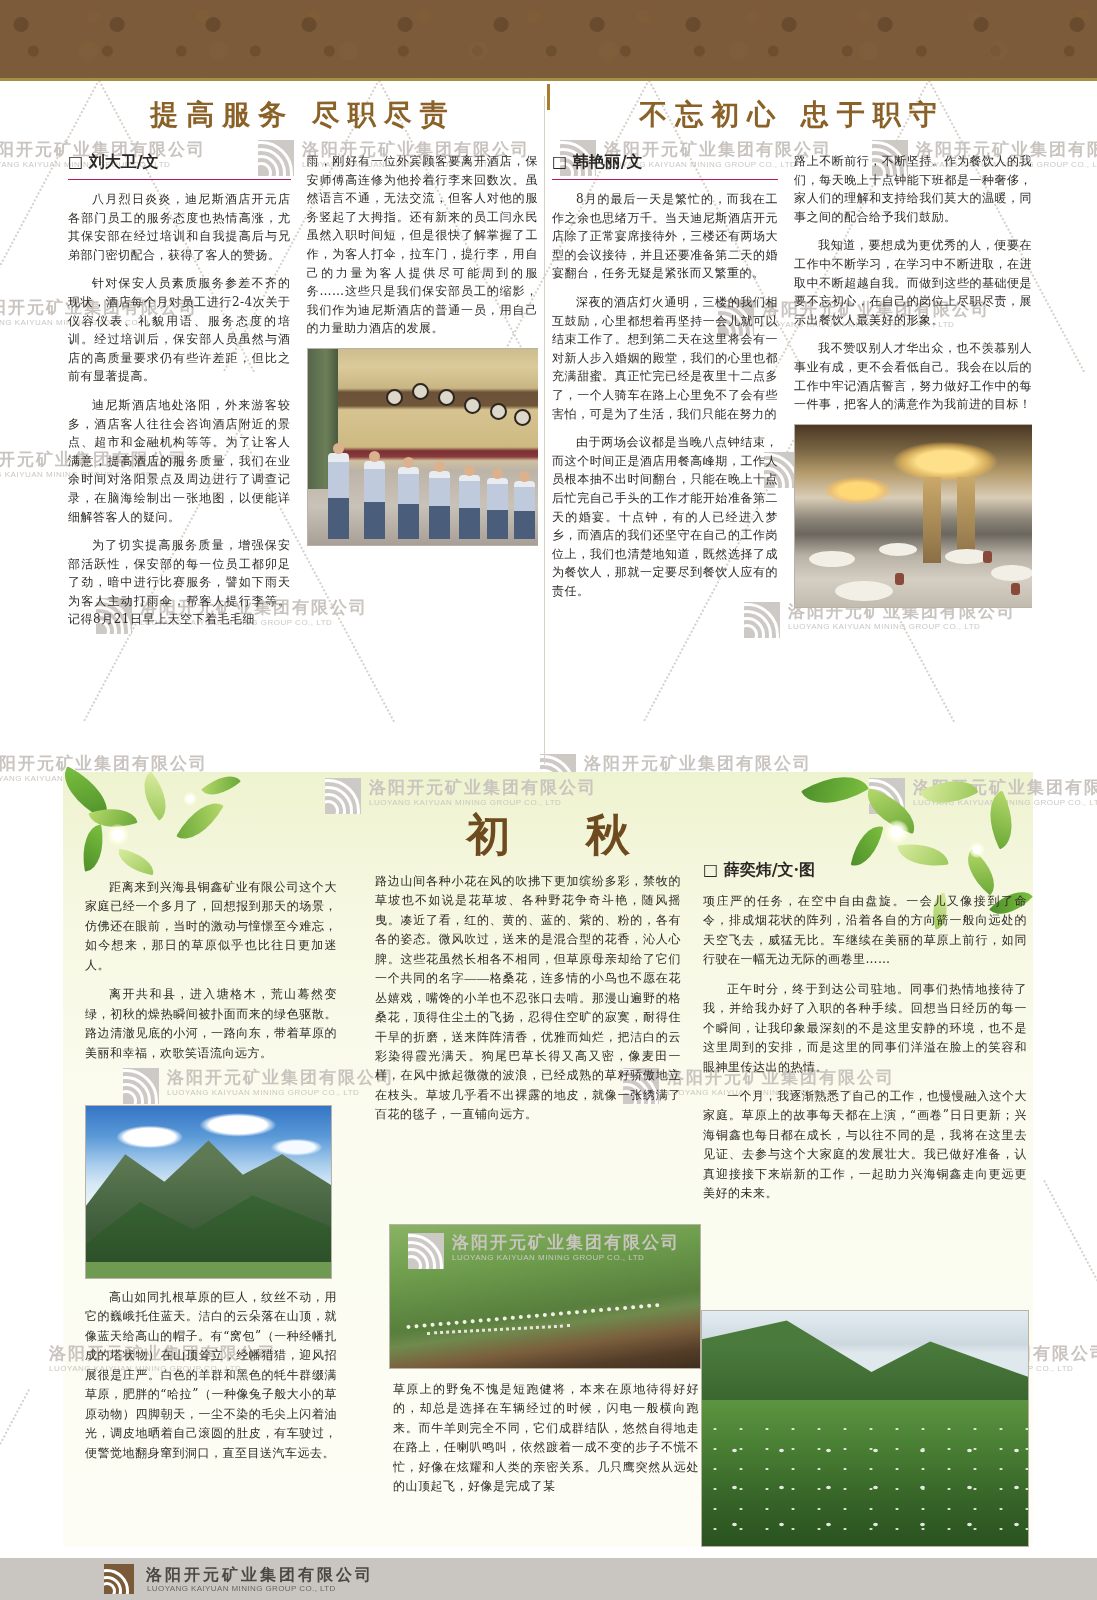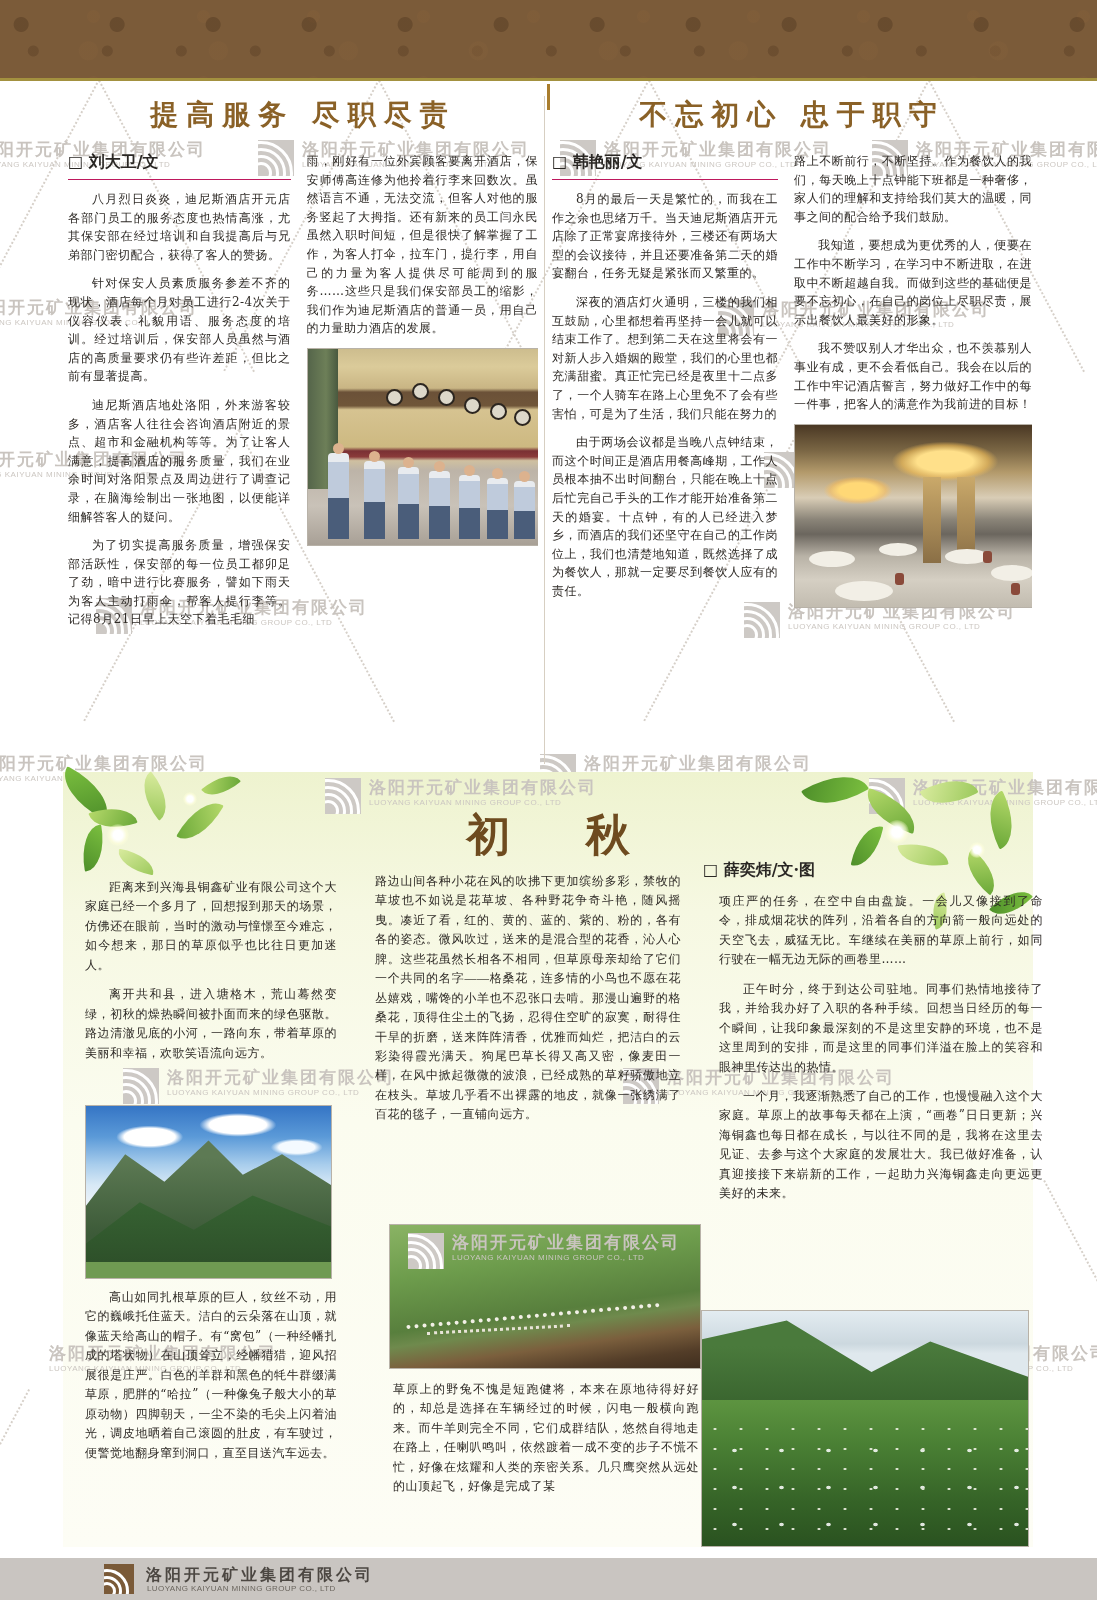--- a/index.html
+++ b/index.html
@@ -441,21 +441,21 @@
       </div>
       <div class="sheepline"></div>
       <div class="sheepline2"></div>
     </div>
     <div class="f-block cont" style="left:330px;top:608px;width:306px;height:164px;">
       <div>
           <p class="para">草原上的野兔不愧是短跑健将，本来在原地待得好好的，却总是选择在车辆经过的时候，闪电一般横向跑来。而牛羊则完全不同，它们成群结队，悠然自得地走在路上，任喇叭鸣叫，依然踱着一成不变的步子不慌不忙，好像在炫耀和人类的亲密关系。几只鹰突然从远处的山顶起飞，好像是完成了某</p>
         </div>
     </div>
 
-    <div class="f-block cont" style="left:656px;top:120px;width:324px;height:414px;">
+    <div class="f-block cont" style="left:640px;top:120px;width:324px;height:414px;">
       <div class="cont">
           <p class="para">项庄严的任务，在空中自由盘旋。一会儿又像接到了命令，排成烟花状的阵列，沿着各自的方向箭一般向远处的天空飞去，威猛无比。车继续在美丽的草原上前行，如同行驶在一幅无边无际的画卷里……</p>
           <p class="para">正午时分，终于到达公司驻地。同事们热情地接待了我，并给我办好了入职的各种手续。回想当日经历的每一个瞬间，让我印象最深刻的不是这里安静的环境，也不是这里周到的安排，而是这里的同事们洋溢在脸上的笑容和眼神里传达出的热情。</p>
           <p class="para">一个月，我逐渐熟悉了自己的工作，也慢慢融入这个大家庭。草原上的故事每天都在上演，“画卷”日日更新；兴海铜鑫也每日都在成长，与以往不同的是，我将在这里去见证、去参与这个大家庭的发展壮大。我已做好准备，认真迎接接下来崭新的工作，一起助力兴海铜鑫走向更远更美好的未来。</p>
         </div>
     </div>
     <div class="photo photo-meadow" style="position:absolute;left:638px;top:538px;">
       <div class="mdw-hill"></div>
       <div class="mdw-field"></div>
       <div class="mdw-dots"></div>

